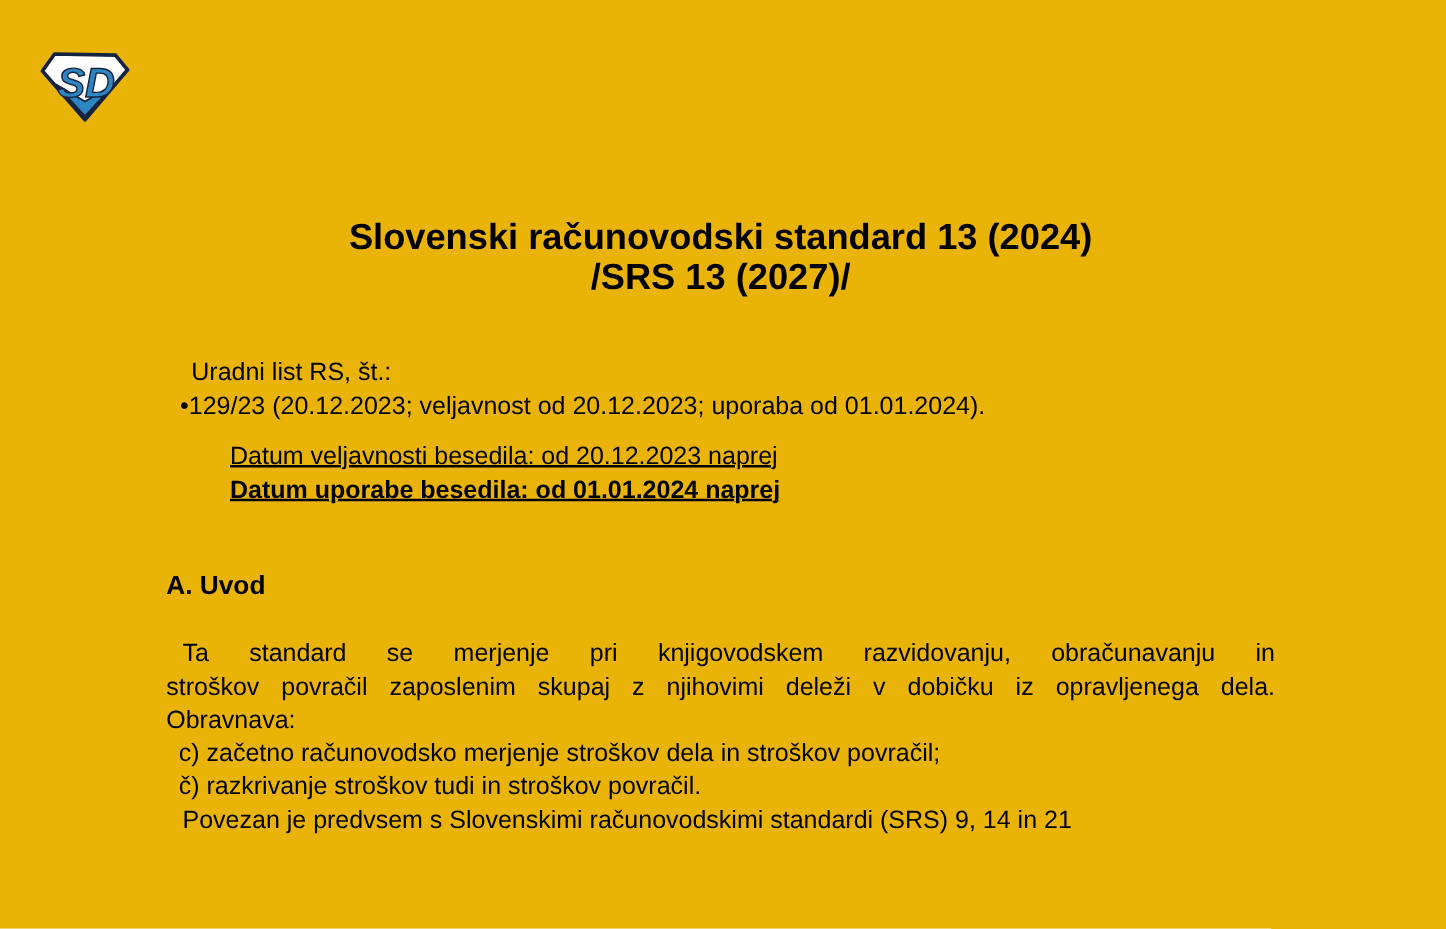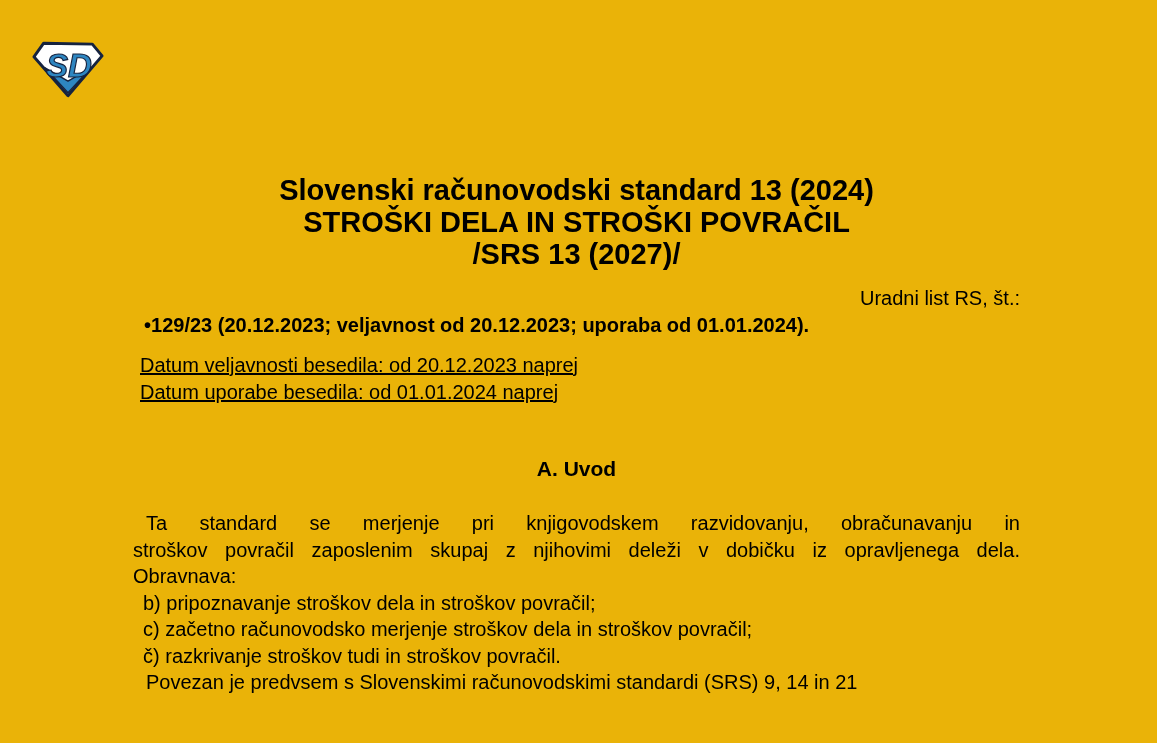--- a/index.html
+++ b/index.html
@@ -35,41 +35,41 @@
     margin-top: 12px;
   }
   .gazette {
     position: absolute;
     left: 133px;
     top: 285px;
     width: 887px;
     font-size: 20px;
     line-height: 26.5px;
   }
-  .gazette .label { padding-left: 20px; text-align: right; }
-  .gazette .entry { padding-left: 11px; font-weight: bold; }
+  .gazette .label { padding-left: 20px; }
+  .gazette .entry { padding-left: 11px; }
   .validity {
     position: absolute;
     left: 133px;
     top: 352px;
     width: 887px;
     font-size: 20px;
     line-height: 26.5px;
   }
   .validity .vline {
     padding-left: 7px;
     text-decoration: underline;
+    margin-left: 44px;
   }
-  .validity .vline.bold { font-weight: normal; }
+  .validity .vline.bold { font-weight: bold; }
   .section-heading {
     position: absolute;
     left: 133px;
     top: 456px;
     width: 887px;
-    text-align: center;
     font-weight: bold;
     font-size: 21px;
     line-height: 26.5px;
   }
   .body-block {
     position: absolute;
     left: 133px;
     top: 510px;
     width: 887px;
     font-size: 20px;
@@ -89,39 +89,37 @@
 <div class="page">
 
   <svg class="logo" viewBox="0 0 76 62" xmlns="http://www.w3.org/2000/svg">
     <path d="M3,19 L13,5 L63,6 L73,18 L38,59 Z" fill="#ffffff" stroke="#16233f" stroke-width="3" stroke-linejoin="round"></path>
     <path d="M14,30 L38,56 L62,30 L38,44 Z" fill="#2e86c1" stroke="#16233f" stroke-width="1.5" stroke-linejoin="round"></path>
     <text x="39" y="40" text-anchor="middle" font-family="Liberation Sans, sans-serif" font-size="34" font-weight="bold" font-style="italic" fill="#2e86c1" stroke="#16233f" stroke-width="1.2">SD</text>
   </svg>
 
   <div class="title-block">
     <div>Slovenski računovodski standard 13 (2024)</div>
-    <div>STROŠKI DELA IN STROŠKI POVRAČIL</div>
     <div>/SRS 13 (2027)/</div>
   </div>
 
   <div class="gazette">
     <div class="label">Uradni list RS, št.:</div>
     <div class="entry"><span>•</span><span>129/23 (20.12.2023; veljavnost od 20.12.2023; uporaba od 01.01.2024).</span></div>
   </div>
 
   <div class="validity">
     <div class="vline">Datum veljavnosti besedila: od 20.12.2023 naprej</div>
     <div class="vline bold">Datum uporabe besedila: od 01.01.2024 naprej</div>
   </div>
 
   <div class="section-heading">A. Uvod</div>
 
   <div class="body-block">
     <div class="jline ind13">Ta standard se merjenje pri knjigovodskem razvidovanju, obračunavanju in</div>
     <div class="jline">stroškov povračil zaposlenim skupaj z njihovimi deleži v dobičku iz opravljenega dela.</div>
     <div>Obravnava:</div>
-    <div class="ind10">b) pripoznavanje stroškov dela in stroškov povračil;</div>
     <div class="ind10">c) začetno računovodsko merjenje stroškov dela in stroškov povračil;</div>
     <div class="ind10">č) razkrivanje stroškov tudi in stroškov povračil.</div>
     <div class="ind13">Povezan je predvsem s Slovenskimi računovodskimi standardi (SRS) 9, 14 in 21</div>
   </div>
 
 </div>
 
 </body></html>

